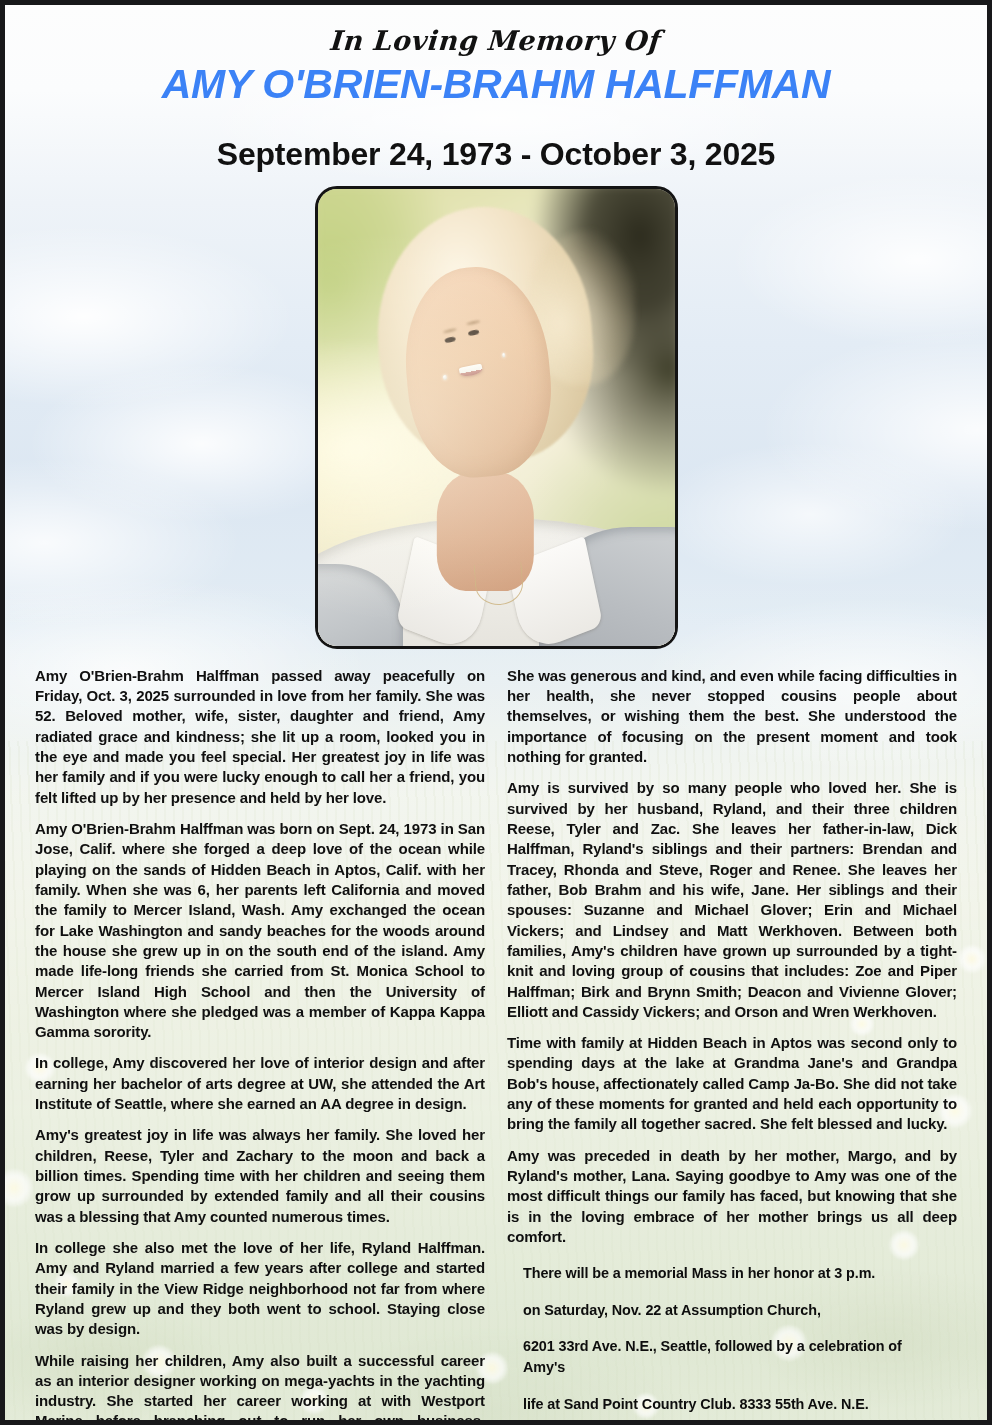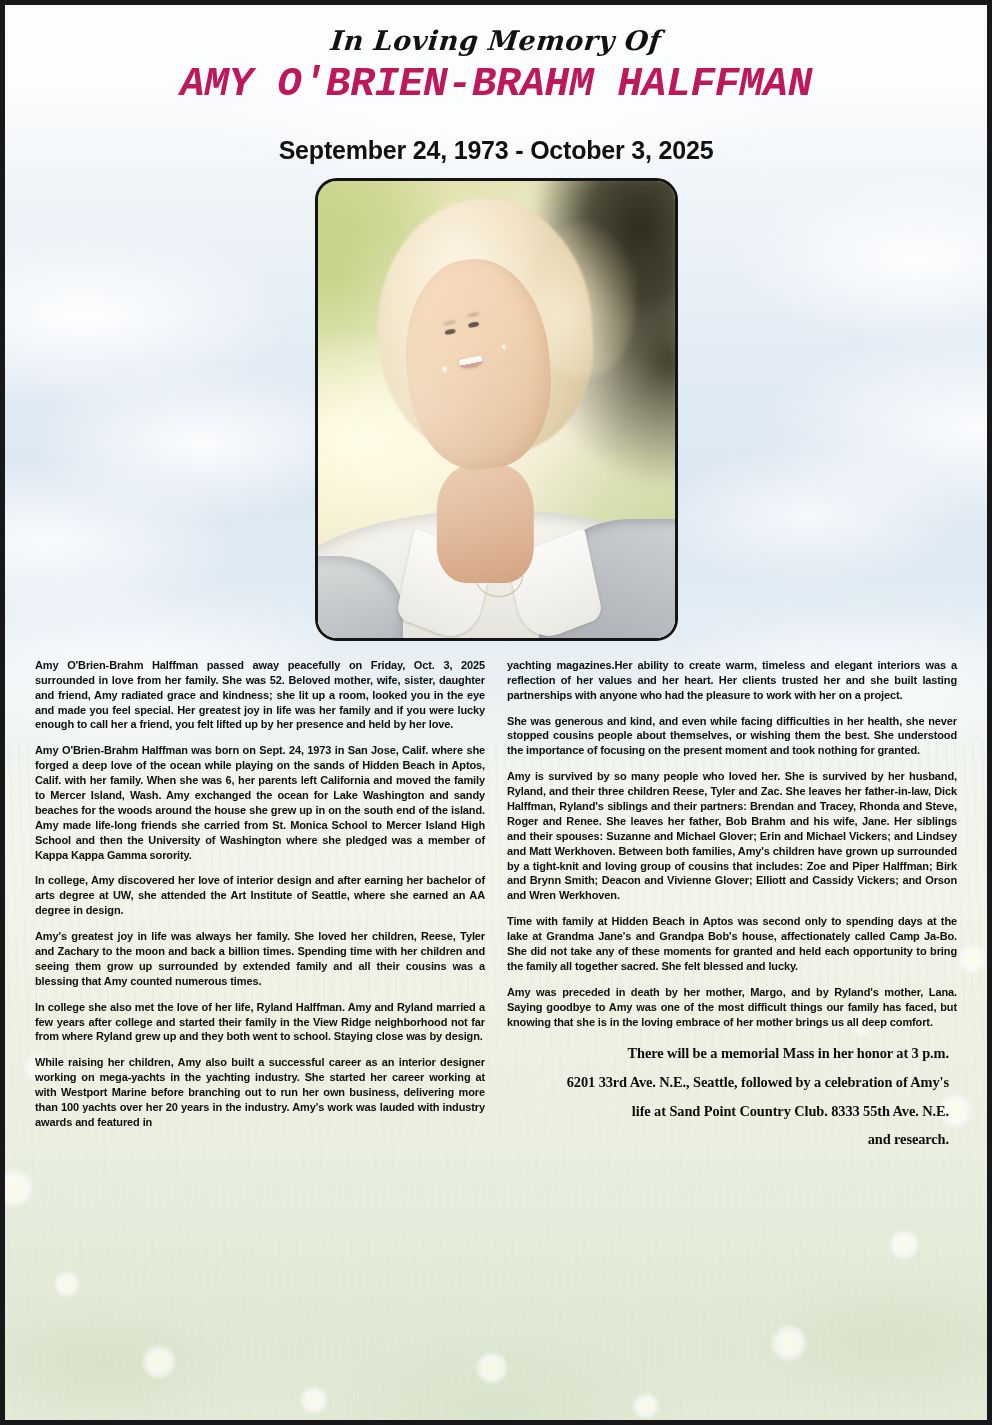--- a/index.html
+++ b/index.html
@@ -111,34 +111,34 @@
     font-family: "DejaVu Serif", serif;
     font-style: italic;
     font-weight: 700;
     font-size: 27px;
     color: #121212;
     letter-spacing: .5px;
     line-height: 1;
     transform: skewX(-6deg);
   }
   .deceased-name {
-    font-family: Liberation Mono, monospace;
+    font-family: Liberation Sans, sans-serif;
     font-weight: 700;
     font-style: italic;
     font-size: 41px;
     letter-spacing: -.3px;
-    color: #be185d;
+    color: #3b82f6;
     line-height: 1.18;
     margin-top: 6px;
     white-space: nowrap;
   }
   .life-dates {
     font-family: "Liberation Sans", sans-serif;
     font-weight: 700;
-    font-size: 25px;
+    font-size: 32px;
     color: #111111;
     letter-spacing: -.2px;
     margin-top: 7px;
   }
 
   
   .portrait-wrap {
     margin: 13px auto 0;
     width: 363px;
     height: 463px;
@@ -305,42 +305,42 @@
     margin-top: 17px;
     padding: 0 2px;
   }
   .col {
     flex: 1 1 0;
     min-width: 0;
   }
   .col p {
     margin: 0 0 11px 0;
     font-family: "Liberation Sans", sans-serif;
-    font-size: 11px;
+    font-size: 15px;
     line-height: 1.355;
     font-weight: 700;
     color: #101010;
     text-align: justify;
     text-justify: inter-word;
     letter-spacing: -.12px;
   }
   .col p:last-child { margin-bottom: 0; }
 
   .service-block {
     margin-top: 14px;
     text-align: center;
   }
   .service-block p {
-    margin: 8px;
-    font-family: Liberation Serif, serif;
+    margin: 16px;
+    font-family: Liberation Sans, sans-serif;
     font-weight: 700;
     font-size: 14.4px;
     line-height: 1.43;
     color: #0d0d0d;
-    text-align: right;
+    text-align: left;
     letter-spacing: -.1px;
   }
 </style>
 </head>
 <body>
 
 <div id="page">
 
   <div class="bg-layer bg-sky"></div>
   <div class="bg-layer bg-clouds"></div>
@@ -399,28 +399,28 @@
       <div class="col">
         <p>Amy O'Brien-Brahm Halffman passed away peacefully on Friday, Oct. 3, 2025 surrounded in love from her family. She was 52. Beloved mother, wife, sister, daughter and friend, Amy radiated grace and kindness; she lit up a room, looked you in the eye and made you feel special. Her greatest joy in life was her family and if you were lucky enough to call her a friend, you felt lifted up by her presence and held by her love.</p>
         <p>Amy O'Brien-Brahm Halffman was born on Sept. 24, 1973 in San Jose, Calif. where she forged a deep love of the ocean while playing on the sands of Hidden Beach in Aptos, Calif. with her family. When she was 6, her parents left California and moved the family to Mercer Island, Wash. Amy exchanged the ocean for Lake Washington and sandy beaches for the woods around the house she grew up in on the south end of the island. Amy made life-long friends she carried from St. Monica School to Mercer Island High School and then the University of Washington where she pledged was a member of Kappa Kappa Gamma sorority.</p>
         <p>In college, Amy discovered her love of interior design and after earning her bachelor of arts degree at UW, she attended the Art Institute of Seattle, where she earned an AA degree in design.</p>
         <p>Amy's greatest joy in life was always her family. She loved her children, Reese, Tyler and Zachary to the moon and back a billion times. Spending time with her children and seeing them grow up surrounded by extended family and all their cousins was a blessing that Amy counted numerous times.</p>
         <p>In college she also met the love of her life, Ryland Halffman. Amy and Ryland married a few years after college and started their family in the View Ridge neighborhood not far from where Ryland grew up and they both went to school. Staying close was by design.</p>
         <p>While raising her children, Amy also built a successful career as an interior designer working on mega-yachts in the yachting industry. She started her career working at with Westport Marine before branching out to run her own business, delivering more than 100 yachts over her 20 years in the industry. Amy's work was lauded with industry awards and featured in</p>
       </div>
 
       <div class="col">
-        <p>yachting magazines.Her ability to create warm, timeless and elegant interiors was a reflection of her values and her heart. Her clients trusted her and she built lasting partnerships with anyone who had the pleasure to work with her on a project.</p>
         <p>She was generous and kind, and even while facing difficulties in her health, she never stopped cousins people about themselves, or wishing them the best. She understood the importance of focusing on the present moment and took nothing for granted.</p>
         <p>Amy is survived by so many people who loved her. She is survived by her husband, Ryland, and their three children Reese, Tyler and Zac. She leaves her father-in-law, Dick Halffman, Ryland's siblings and their partners: Brendan and Tracey, Rhonda and Steve, Roger and Renee. She leaves her father, Bob Brahm and his wife, Jane. Her siblings and their spouses: Suzanne and Michael Glover; Erin and Michael Vickers; and Lindsey and Matt Werkhoven. Between both families, Amy's children have grown up surrounded by a tight-knit and loving group of cousins that includes: Zoe and Piper Halffman; Birk and Brynn Smith; Deacon and Vivienne Glover; Elliott and Cassidy Vickers; and Orson and Wren Werkhoven.</p>
         <p>Time with family at Hidden Beach in Aptos was second only to spending days at the lake at Grandma Jane's and Grandpa Bob's house, affectionately called Camp Ja-Bo. She did not take any of these moments for granted and held each opportunity to bring the family all together sacred. She felt blessed and lucky.</p>
         <p>Amy was preceded in death by her mother, Margo, and by Ryland's mother, Lana. Saying goodbye to Amy was one of the most difficult things our family has faced, but knowing that she is in the loving embrace of her mother brings us all deep comfort.</p>
 
         <div class="service-block">
           <p>There will be a memorial Mass in her honor at 3 p.m.</p>
+          <p>on Saturday, Nov. 22 at Assumption Church,</p>
           <p>6201 33rd Ave. N.E., Seattle, followed by a celebration of Amy's</p>
           <p>life at Sand Point Country Club. 8333 55th Ave. N.E.</p>
           <p>and research.</p>
         </div>
       </div>
 
     </div>
   </div>
 </div>
 

